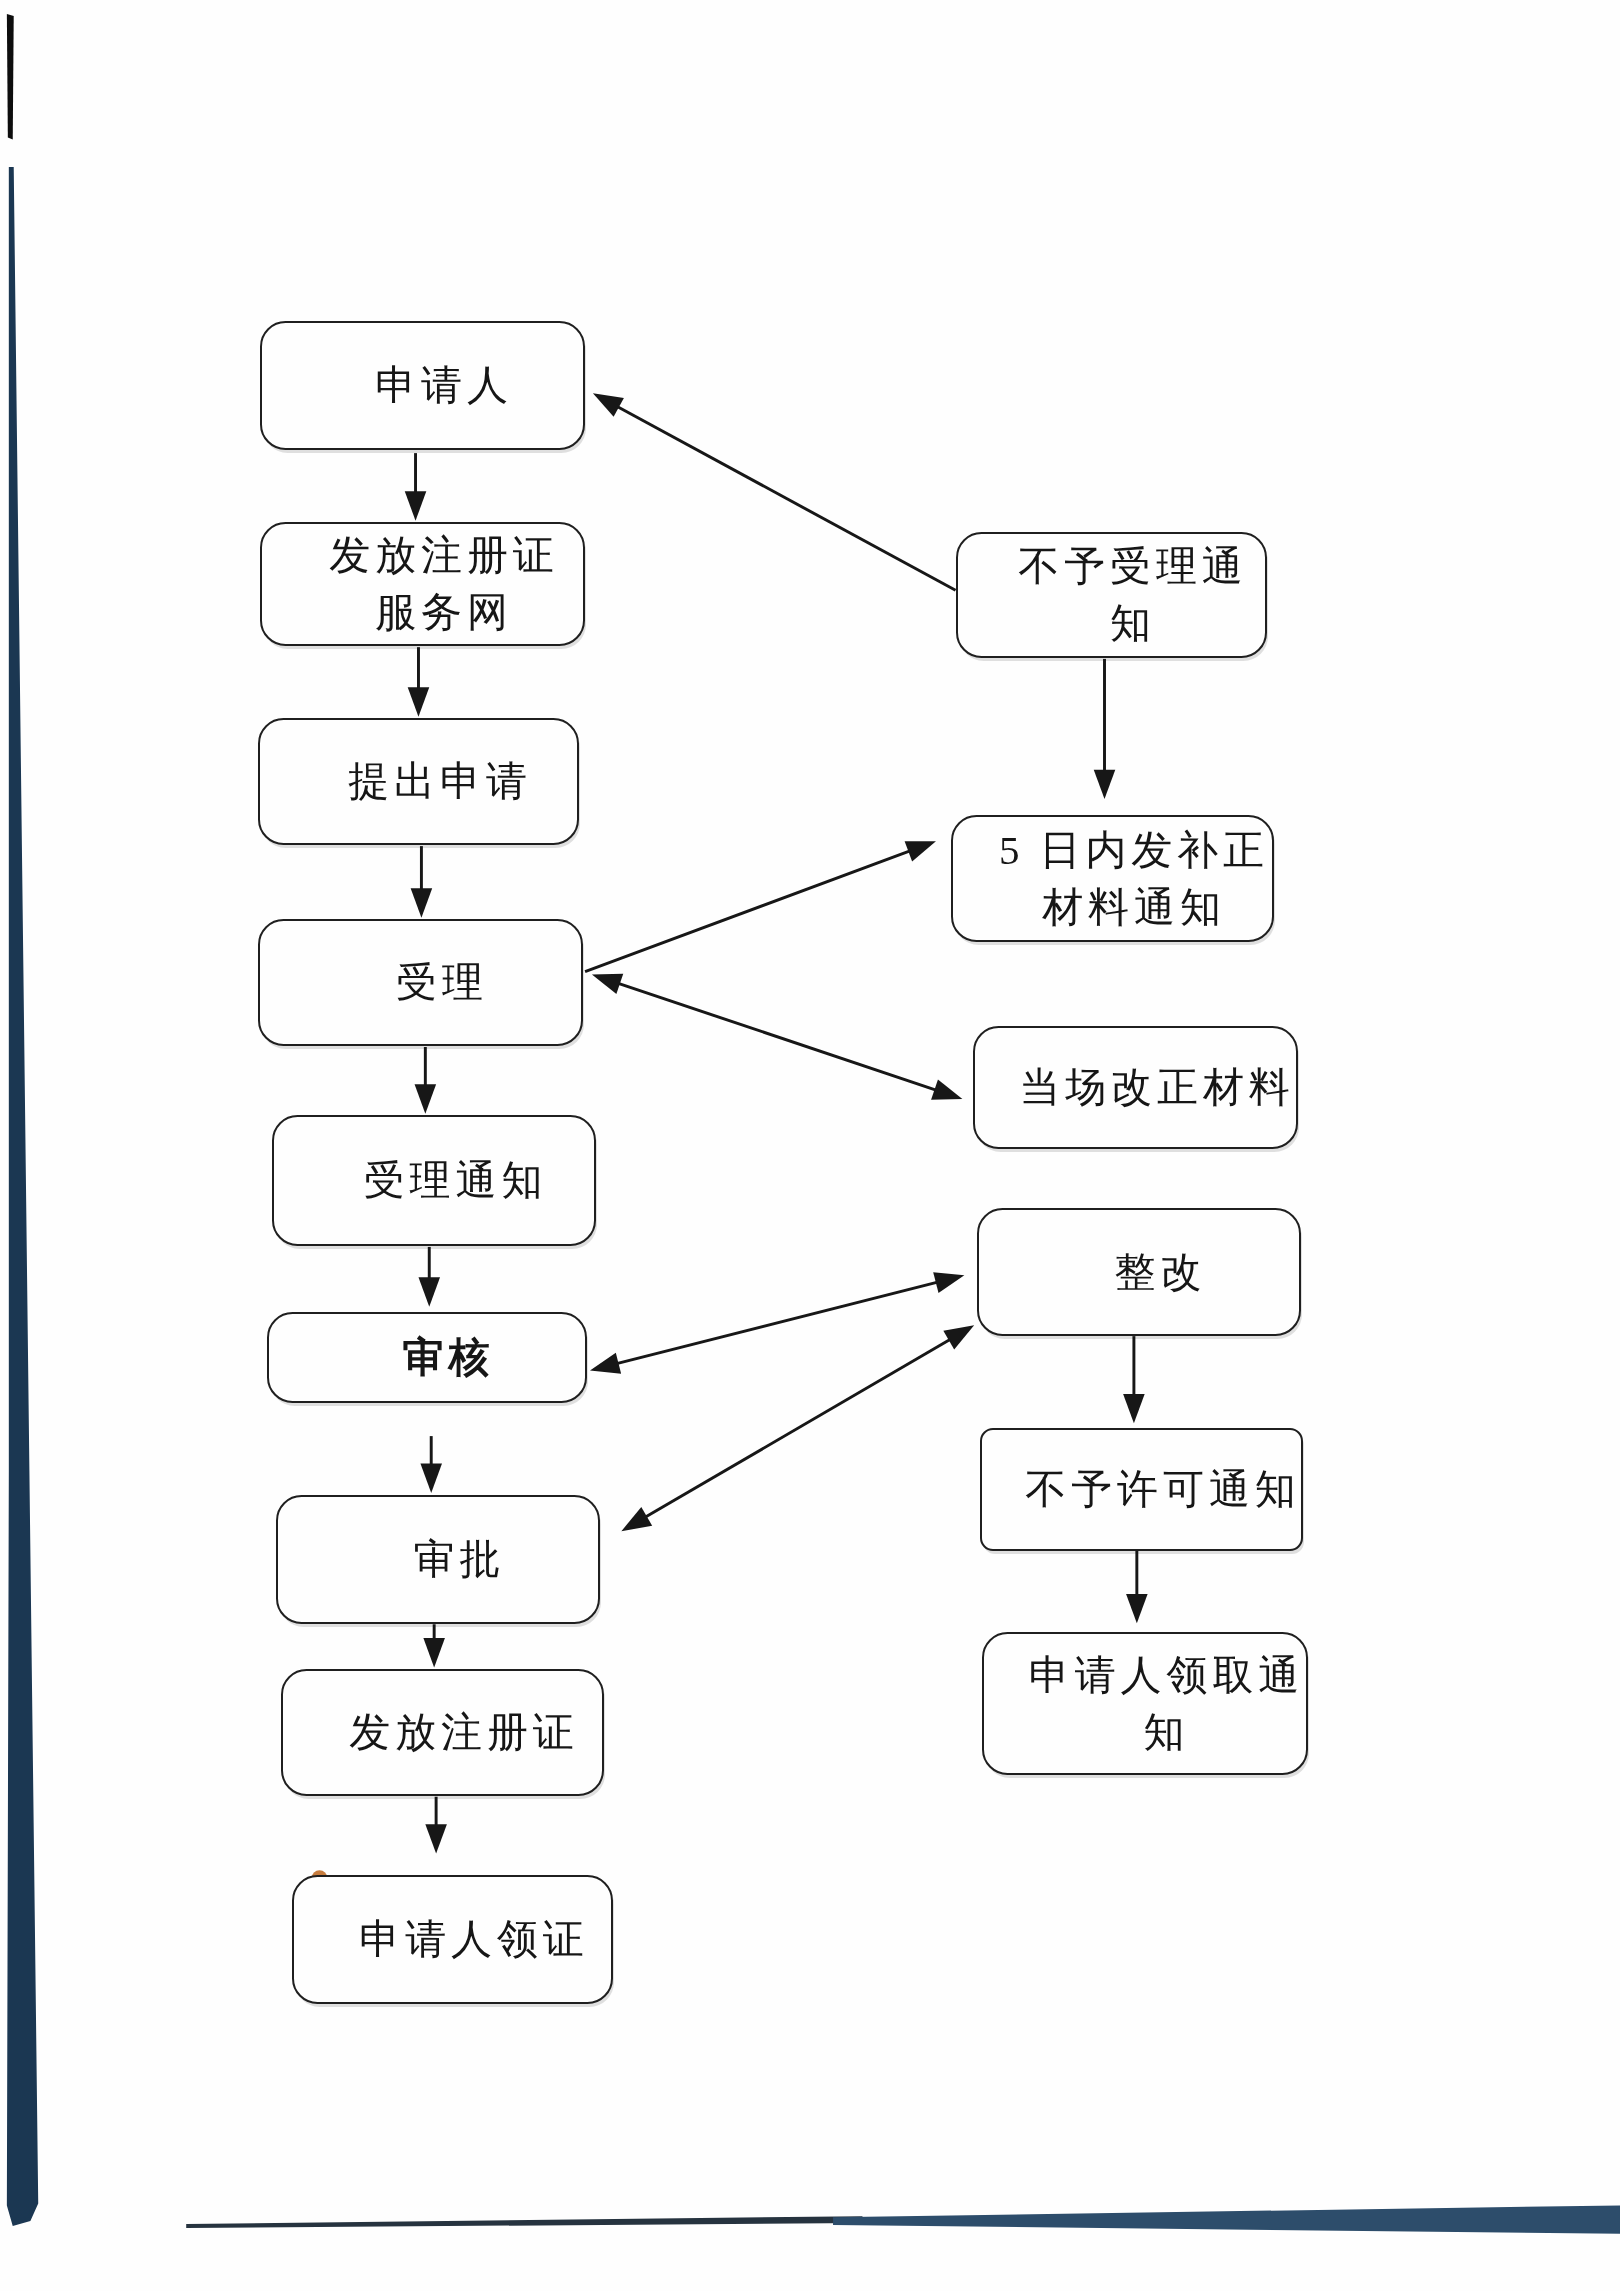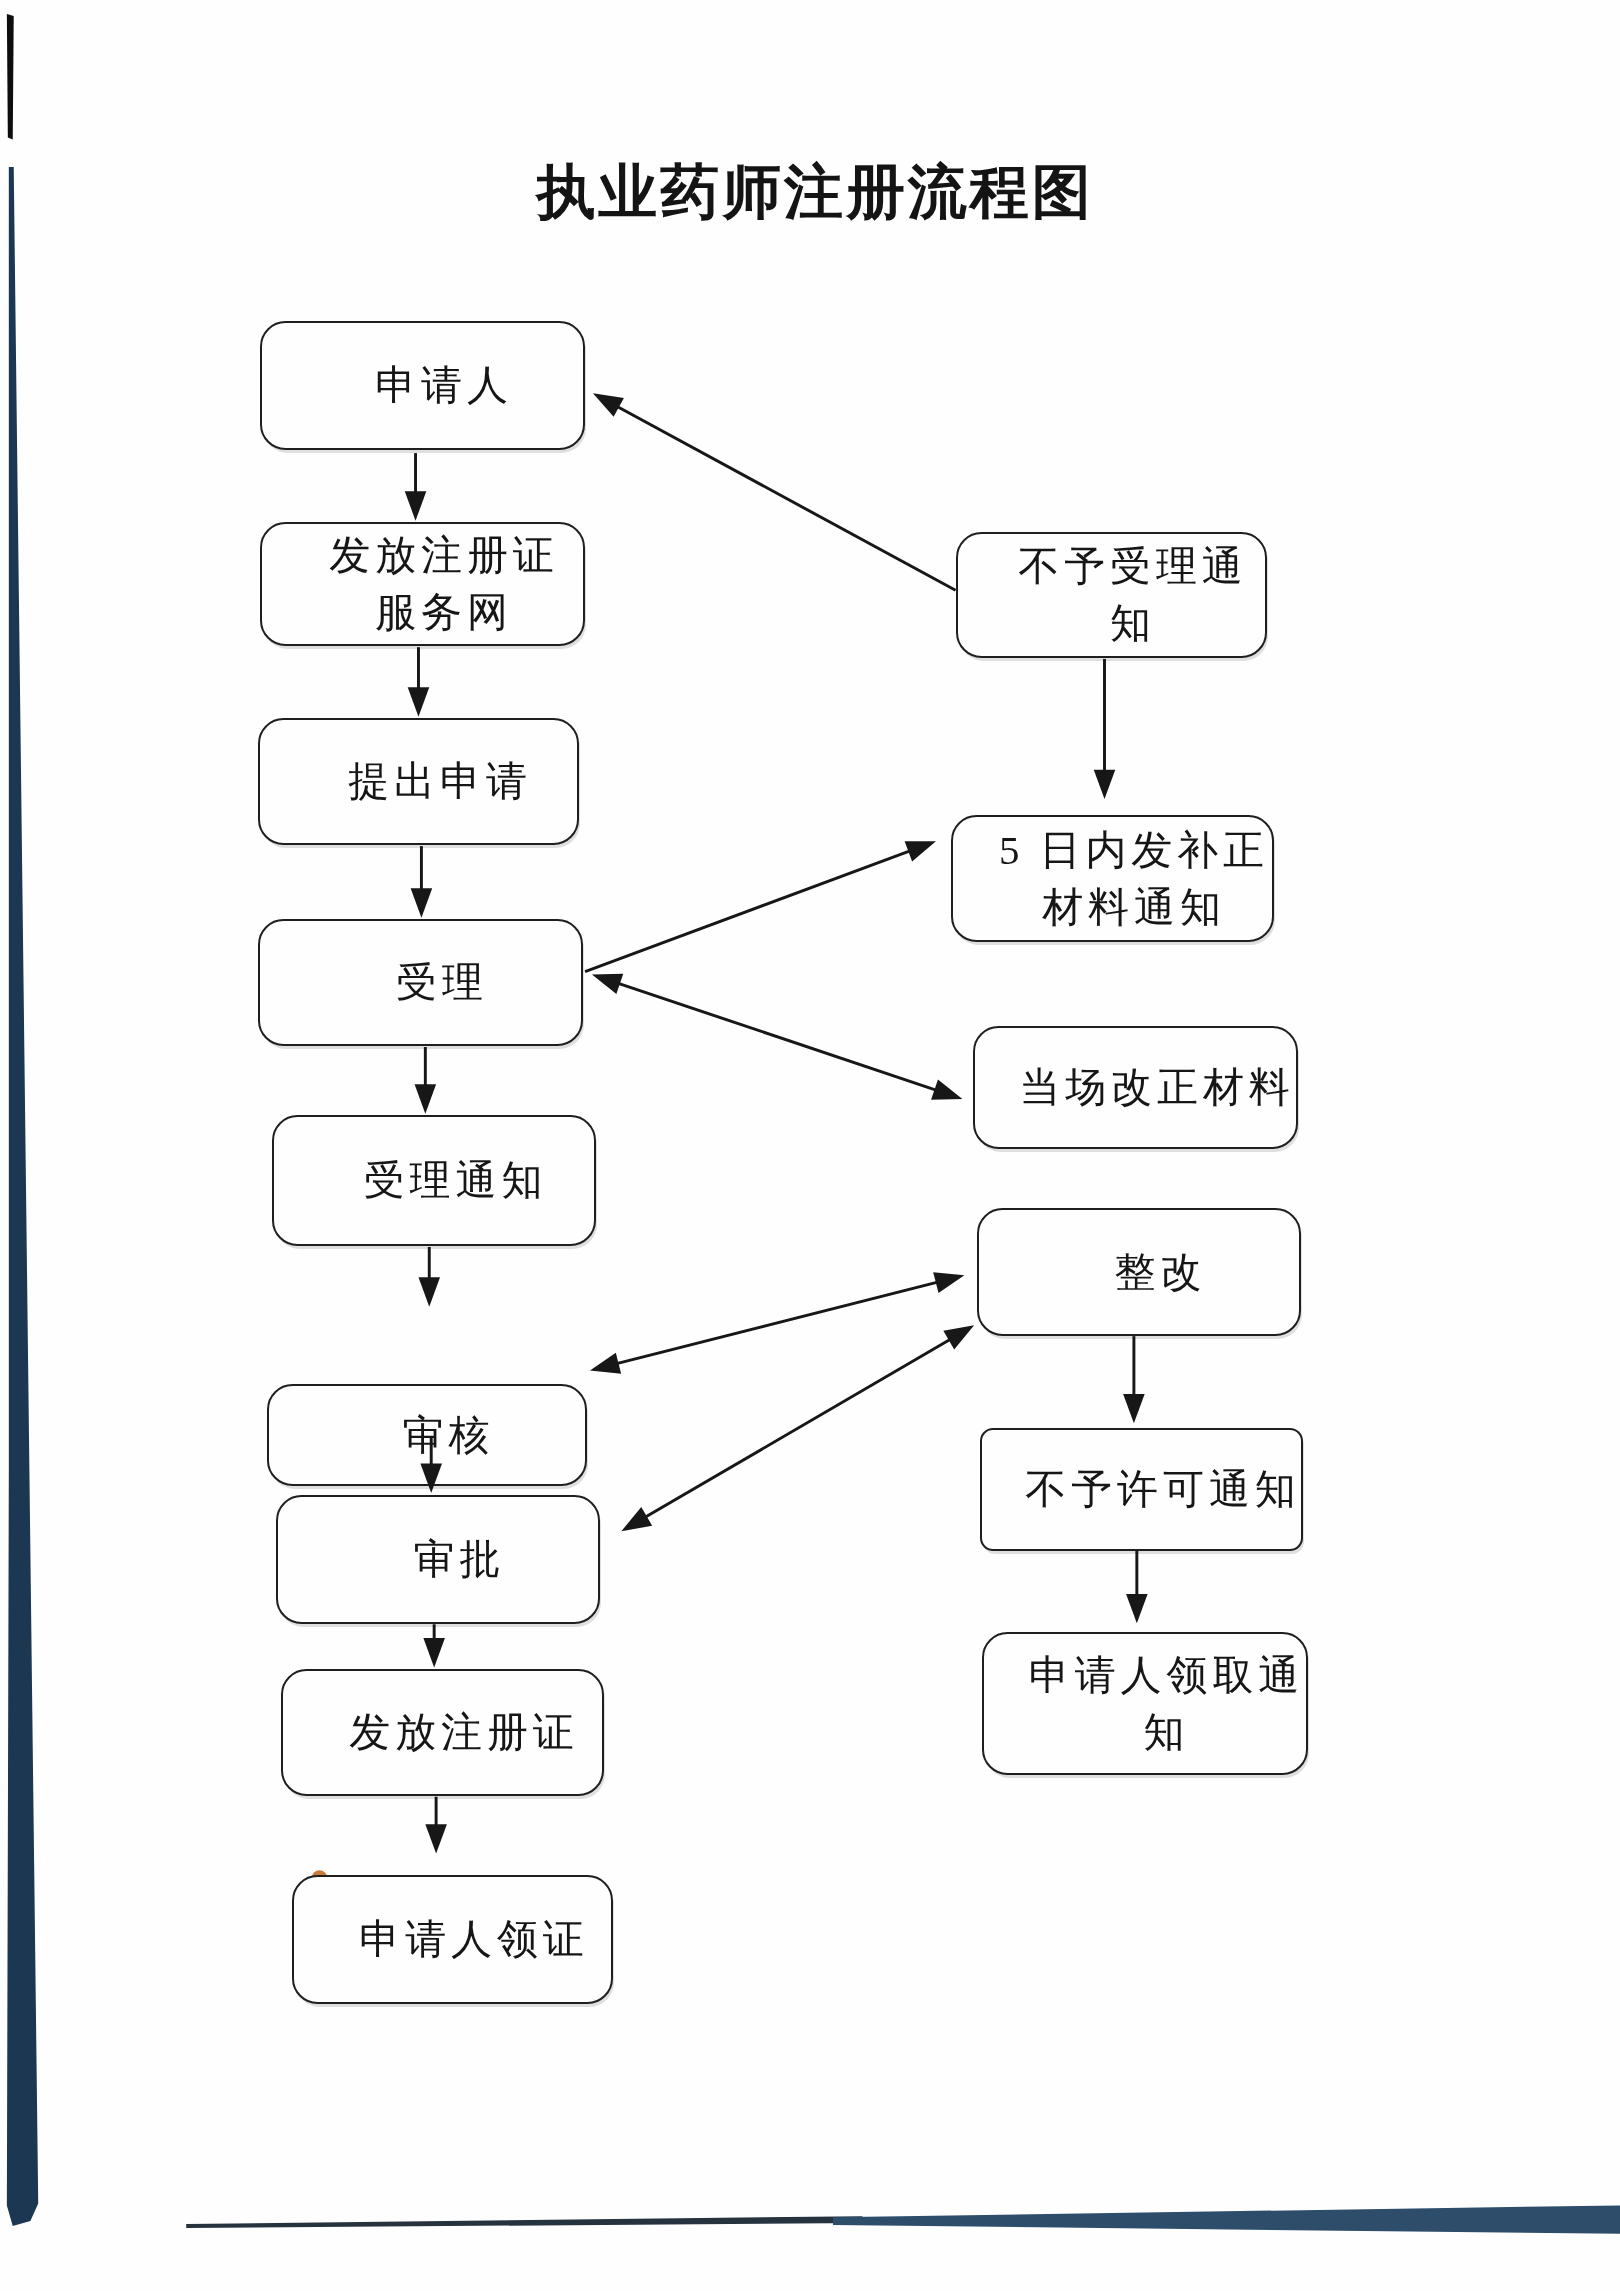--- a/index.html
+++ b/index.html
@@ -62,21 +62,20 @@
     pointer-events: none;
   }
   svg.under {
     z-index: 1;
   }
 </style>
 </head>
 <body>
 
 <div class="page">
-  <div class="title">执业药师注册流程图</div>
   <svg class="layer under" id="artifacts" xmlns="http://www.w3.org/2000/svg" viewBox="0 0 1653 2338" width="1620" height="2292">
       <polygon points="7,14 14,16 13,142 8,140" fill="#0d0d0d"></polygon>
       <polygon points="9,170 14,170 30,1500 39,2248 31,2266 13,2271 7,2250 9,1500" fill="#1b3752"></polygon>
       <polygon points="190,2269 880,2261 880,2268 190,2273" fill="#26333f"></polygon>
       <polygon points="850,2262 1653,2250 1653,2279 850,2270" fill="#2d4d6b"></polygon>
       <circle cx="326" cy="1916" r="8" fill="#c67c3e"></circle>
       <circle cx="318" cy="1924" r="4" fill="#d9a06b"></circle>
     </svg>
   <div id="nodes">
       <div class="node" style="left: 260px; top: 321px; width: 325px; height: 129px;">
@@ -88,21 +87,21 @@
       </div>
       <div class="node" style="left: 258px; top: 718px; width: 321px; height: 127px;">
         <span class="label">提出申请</span>
       </div>
       <div class="node" style="left: 258px; top: 919px; width: 325px; height: 127px;">
         <span class="label">受理</span>
       </div>
       <div class="node" style="left: 272px; top: 1115px; width: 324px; height: 131px;">
         <span class="label">受理通知</span>
       </div>
-      <div class="node" style="left: 267px; top: 1384px; width: 320px; height: 102px;">
+      <div class="node" style="left: 267px; top: 1312px; width: 320px; height: 91px; font-weight: bold;">
         <span class="label">审核</span>
       </div>
       <div class="node" style="left: 276px; top: 1495px; width: 324px; height: 129px;">
         <span class="label">审批</span>
       </div>
       <div class="node" style="left: 281px; top: 1669px; width: 323px; height: 127px;">
         <span class="label">发放注册证</span>
       </div>
       <div class="node" style="left: 292px; top: 1855px; width: 321px; height: 129px; margin-top: 20px;">
         <span class="label">申请人领证</span>

